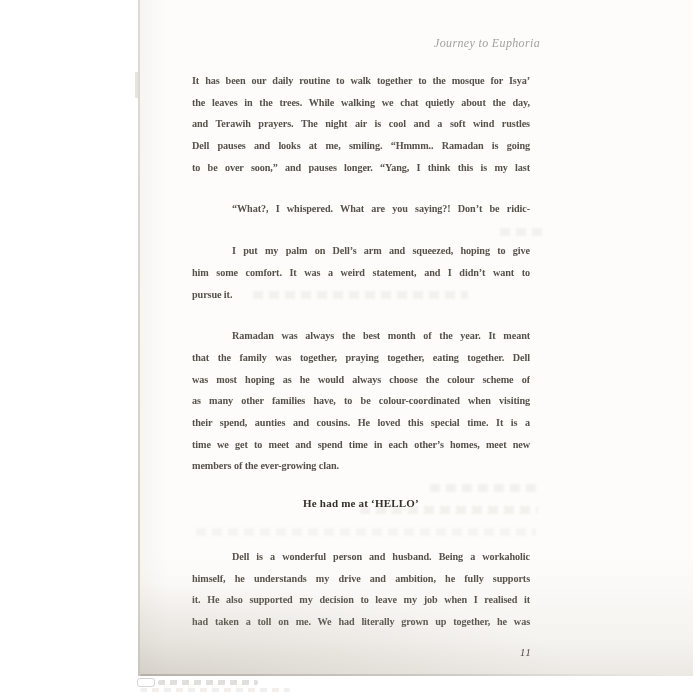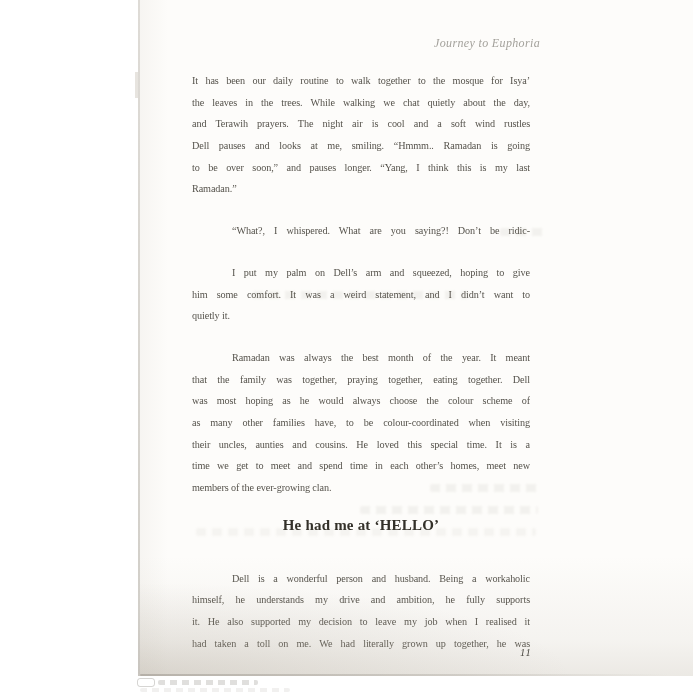--- a/index.html
+++ b/index.html
@@ -47,29 +47,29 @@
   }
 
   .text-column {
     position: absolute; left: 192px; top: 70px; width: 338px;
   }
   .line {
     height: 21.7px; line-height: 21.7px;
     font-size: 10.2px; letter-spacing: -0.1px;
     color: var(--ink, #55524b);
     white-space: nowrap; overflow: hidden;
-    text-align: justify; text-align-last: justify;
+    text-align: justify; text-align-last: justify; font-weight: bold;
   }
   .line.endline { text-align-last: left; }
   .line.indent { text-indent: 40px; margin-top: 20px; }
 
   .section-heading {
     margin: 18px 0 35px 0;
     text-align: center; font-weight: bold;
-    font-size: 15px; line-height: 16px; letter-spacing: 0.2px;
+    font-size: 11px; line-height: 16px; letter-spacing: 0.2px;
     color: var(--heading-ink, #333029);
   }
 
   .page-number {
     position: absolute; left: 192px; top: 646px; width: 340px;
     text-align: right;
     font-size: 10.5px; line-height: 14px; letter-spacing: 1.2px;
     color: var(--pagenum-ink, #4b4942);
     font-style: italic;
   }
@@ -100,30 +100,29 @@
   <div class="page-edge-tab"></div>
 
   <div class="running-header">Journey to Euphoria</div>
 
   <div class="text-column">
       <div class="line">It has been our daily routine to walk together to the mosque for Isya’</div>
       <div class="line">the leaves in the trees. While walking we chat quietly about the day,</div>
       <div class="line">and Terawih prayers. The night air is cool and a soft wind rustles</div>
       <div class="line">Dell pauses and looks at me, smiling. “Hmmm.. Ramadan is going</div>
       <div class="line">to be over soon,” and pauses longer. “Yang, I think this is my last</div>
-      <div class="line endline">Ramadan.”</div>
       <div class="line indent">“What?, I whispered. What are you saying?! Don’t be ridic-</div>
       <div class="line indent">I put my palm on Dell’s arm and squeezed, hoping to give</div>
       <div class="line">him some comfort. It was a weird statement, and I didn’t want to</div>
-      <div class="line endline">quietly it.</div>
+      <div class="line endline">pursue it.</div>
       <div class="line indent">Ramadan was always the best month of the year. It meant</div>
       <div class="line">that the family was together, praying together, eating together. Dell</div>
       <div class="line">was most hoping as he would always choose the colour scheme of</div>
       <div class="line">as many other families have, to be colour-coordinated when visiting</div>
-      <div class="line">their uncles, aunties and cousins. He loved this special time. It is a</div>
+      <div class="line">their spend, aunties and cousins. He loved this special time. It is a</div>
       <div class="line">time we get to meet and spend time in each other’s homes, meet new</div>
       <div class="line endline">members of the ever-growing clan.</div>
       <div class="section-heading">He had me at ‘HELLO’</div>
       <div class="line indent">Dell is a wonderful person and husband. Being a workaholic</div>
       <div class="line">himself, he understands my drive and ambition, he fully supports</div>
       <div class="line">it. He also supported my decision to leave my job when I realised it</div>
       <div class="line">had taken a toll on me. We had literally grown up together, he was</div>
     </div>
 
   <div class="ghost" style="left:500px; top:228px; width:45px;"></div>

